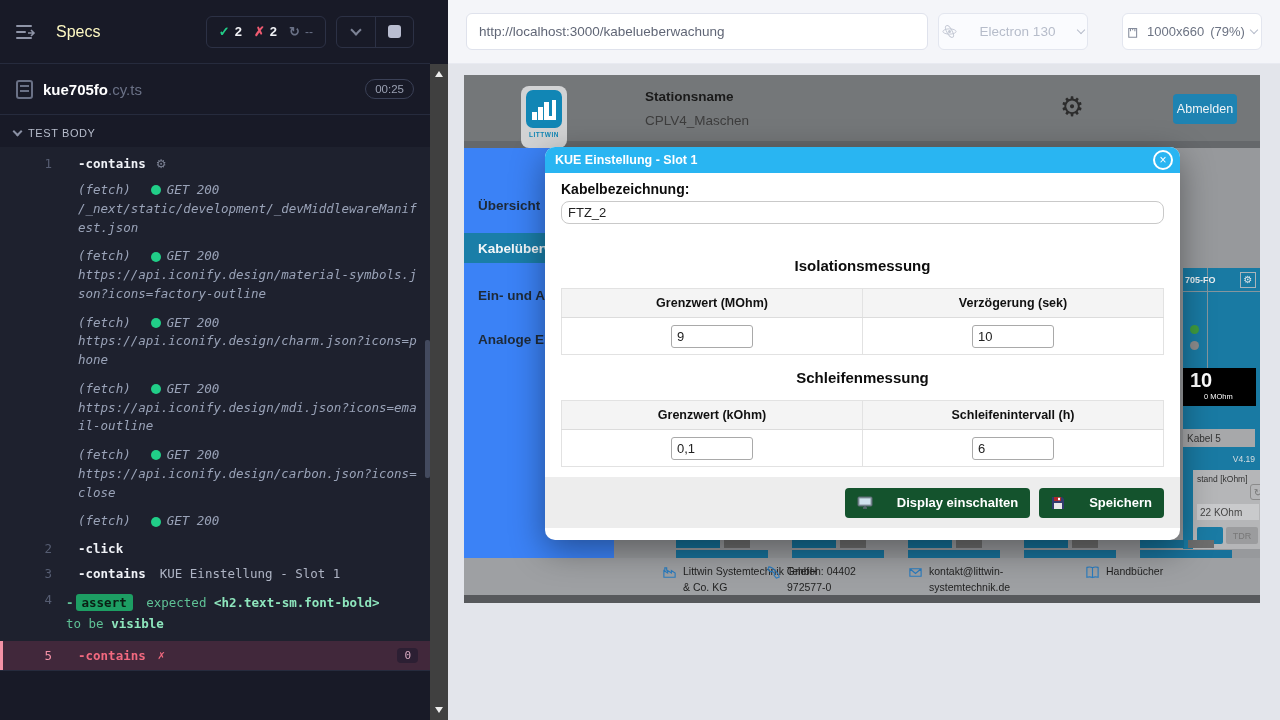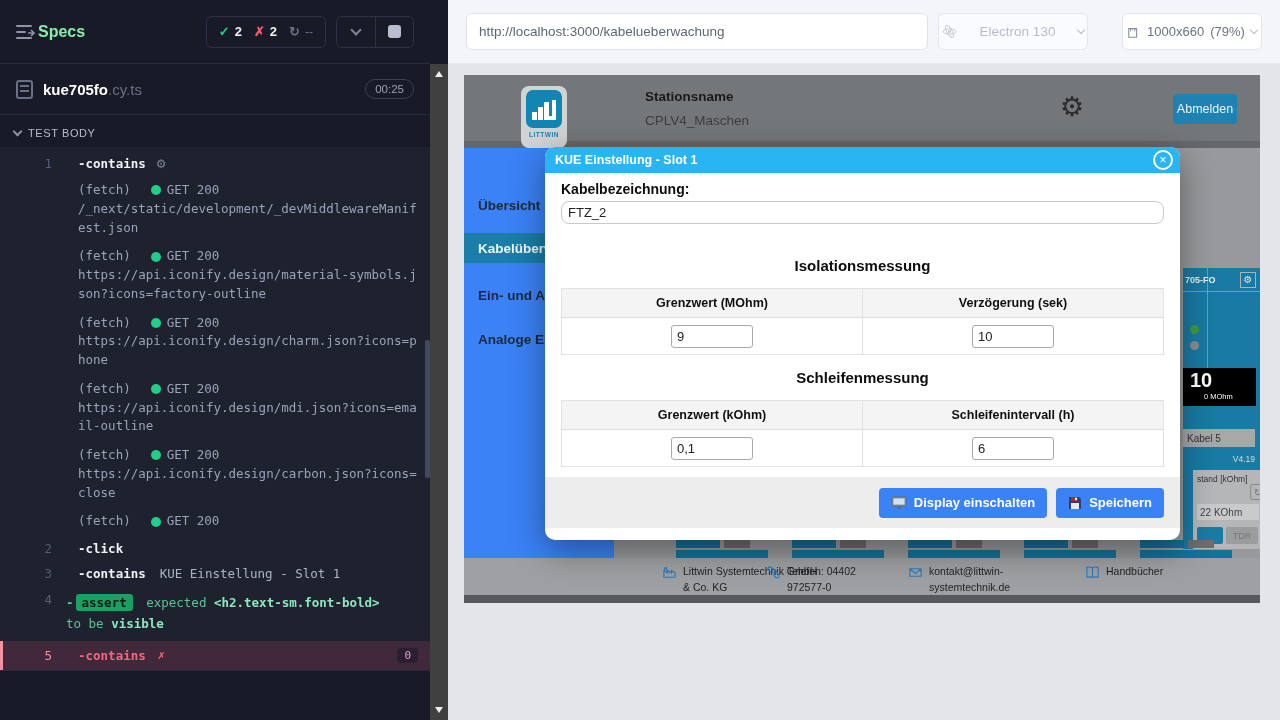--- a/index.html
+++ b/index.html
@@ -5,21 +5,21 @@
   * { margin:0; padding:0; box-sizing:border-box; }
   html,body { width:1280px; height:720px; overflow:hidden; background:#e3e5eb;
     font-family:"Liberation Sans", sans-serif; }
 
   
   #reporter { position:absolute; left:0; top:0; width:448px; height:720px;
     background:#181a27; color:#c8cdda; }
   .rep-inner { width:430px; }
   .rep-header { height:64px; display:flex; align-items:center; padding:0 16px;
     border-bottom:1px solid #262b3d; }
-  .rep-title { color:#86efac; font-size:16px; margin-left:2px;font-weight:bold; }
+  .rep-title { color:#fef9c3; font-size:16px; margin-left:20px; }
   .stats-box { display:flex; align-items:center; gap:12px; border:1px solid #2c3145;
     border-radius:6px; height:32px; padding:0 12px; margin-left:auto; }
   .stat { display:flex; align-items:center; gap:5px; font-size:13px; font-weight:bold; color:#f1f2f6; }
   .stat .glyph { font-size:13px; font-weight:bold; }
   .g-pass { color:#21ce88; } .g-fail { color:#ee5a70; } .g-pend { color:#6a7186; }
   .pend-val { color:#6a7186; font-weight:normal; font-size:12px; }
   .ctrl-box { display:flex; align-items:stretch; border:1px solid #2c3145; border-radius:6px;
     height:32px; margin-left:10px; overflow:hidden; }
   .ctrl-cell { width:38px; display:flex; align-items:center; justify-content:center; }
   .ctrl-cell + .ctrl-cell { border-left:1px solid #2c3145; }
@@ -41,21 +41,21 @@
   .sect-chev { width:7px; height:7px; border-right:2px solid #8a90a4; border-bottom:2px solid #8a90a4;
     transform:rotate(45deg); margin-top:-3px; }
   .sect-label { font-size:11px; letter-spacing:.6px; color:#b7bdcc; }
 
   .cmdlist { background:#1e212e; padding-top:4px; font-family:"DejaVu Sans Mono", monospace; }
   .cmd-row { display:flex; align-items:center; padding:5px 0; }
   .cmd-num { width:52px; text-align:right; color:#565d72; font-size:12.5px; flex:none; }
   .cmd-label { margin-left:26px; color:#f0f2f7; font-weight:bold; font-size:12.5px; }
   .cmd-gear { color:#7e8496; font-size:12px; margin-left:10px; font-family:"DejaVu Sans", sans-serif; }
   .cmd-arg { color:#aeb4c4; font-size:12.5px; margin-left:14px; }
-  .log-entry { padding:5px 12px 5px 78px; font-size:12.5px; color:#9aa3b8; line-height:1.5; }
+  .log-entry { padding:5px 12px 5px 78px; font-style:italic; font-size:12.5px; color:#9aa3b8; line-height:1.5; }
   .log-head { display:flex; align-items:center; gap:6px; }
   .log-dot { width:10px; height:10px; border-radius:50%; background:#21ce88; margin-left:14px; flex:none; }
   .log-url { word-break:break-all; max-width:345px; }
   .assert-row { display:flex; align-items:flex-start; padding:6px 0; }
   .assert-body { margin-left:14px; max-width:335px; font-size:12.5px; line-height:1.7; color:#5fc296; }
   .assert-dash { color:#5fc296; font-weight:bold; }
   .assert-badge { background:#1d9e63; color:#0b1e14; font-weight:bold; padding:1px 6px; border-radius:3px; margin:0 6px 0 2px; }
   .assert-sel { font-weight:bold; color:#8ee6bd; }
   .assert-bold { font-weight:bold; color:#8ee6bd; }
   .fail-row { background:#41283b; border-left:3px solid #f491a5; display:flex; align-items:center;
@@ -170,22 +170,22 @@
     font-family:"Liberation Sans",sans-serif; }
   .sect-title { position:absolute; width:635px; text-align:center; font-size:15px; font-weight:bold; color:#0d0d0d; }
   .m-table { position:absolute; left:16px; width:603px; border:1px solid #e2e2e2; border-collapse:collapse; }
   .m-table th { width:50%; background:#f4f4f4; border-bottom:1px solid #dcdcdc; border-right:1px solid #e2e2e2;
     font-size:12.5px; color:#111; height:29px; font-weight:bold; }
   .m-table td { width:50%; border-right:1px solid #e2e2e2; height:37px; text-align:center; }
   .cell-input { width:82px; height:23px; border:1px solid #a9a9a9; border-radius:3px; font-size:13px;
     color:#222; padding:0 5px; outline:none; font-family:"Liberation Sans",sans-serif; }
   .modal-footer { position:absolute; left:0; top:330px; width:635px; height:51px; background:#ededed;
     display:flex; align-items:center; justify-content:flex-end; gap:9px; padding-right:16px; }
-  .m-btn { height:30px; background:#3b82f6; border:none; border-radius:4px; color:#fff; font-weight:bold;
-    font-size:13px; display:flex; align-items:center; gap:7px; padding:0 12px;
+  .m-btn { height:30px; background:#14532d; border:none; border-radius:4px; color:#fff; font-weight:bold;
+    font-size:13px; display:flex; align-items:center; gap:24px; padding:0 12px;
     font-family:"Liberation Sans",sans-serif; }
 
   .spec-menu-icon { width:20px; height:14px; position:relative; }
   .spec-menu-icon i { position:absolute; left:0; height:2px; background:#8f95a8; border-radius:1px; }
 </style>
 </head>
 <body>
 
 <div id="reporter">
   <div class="rep-inner">

